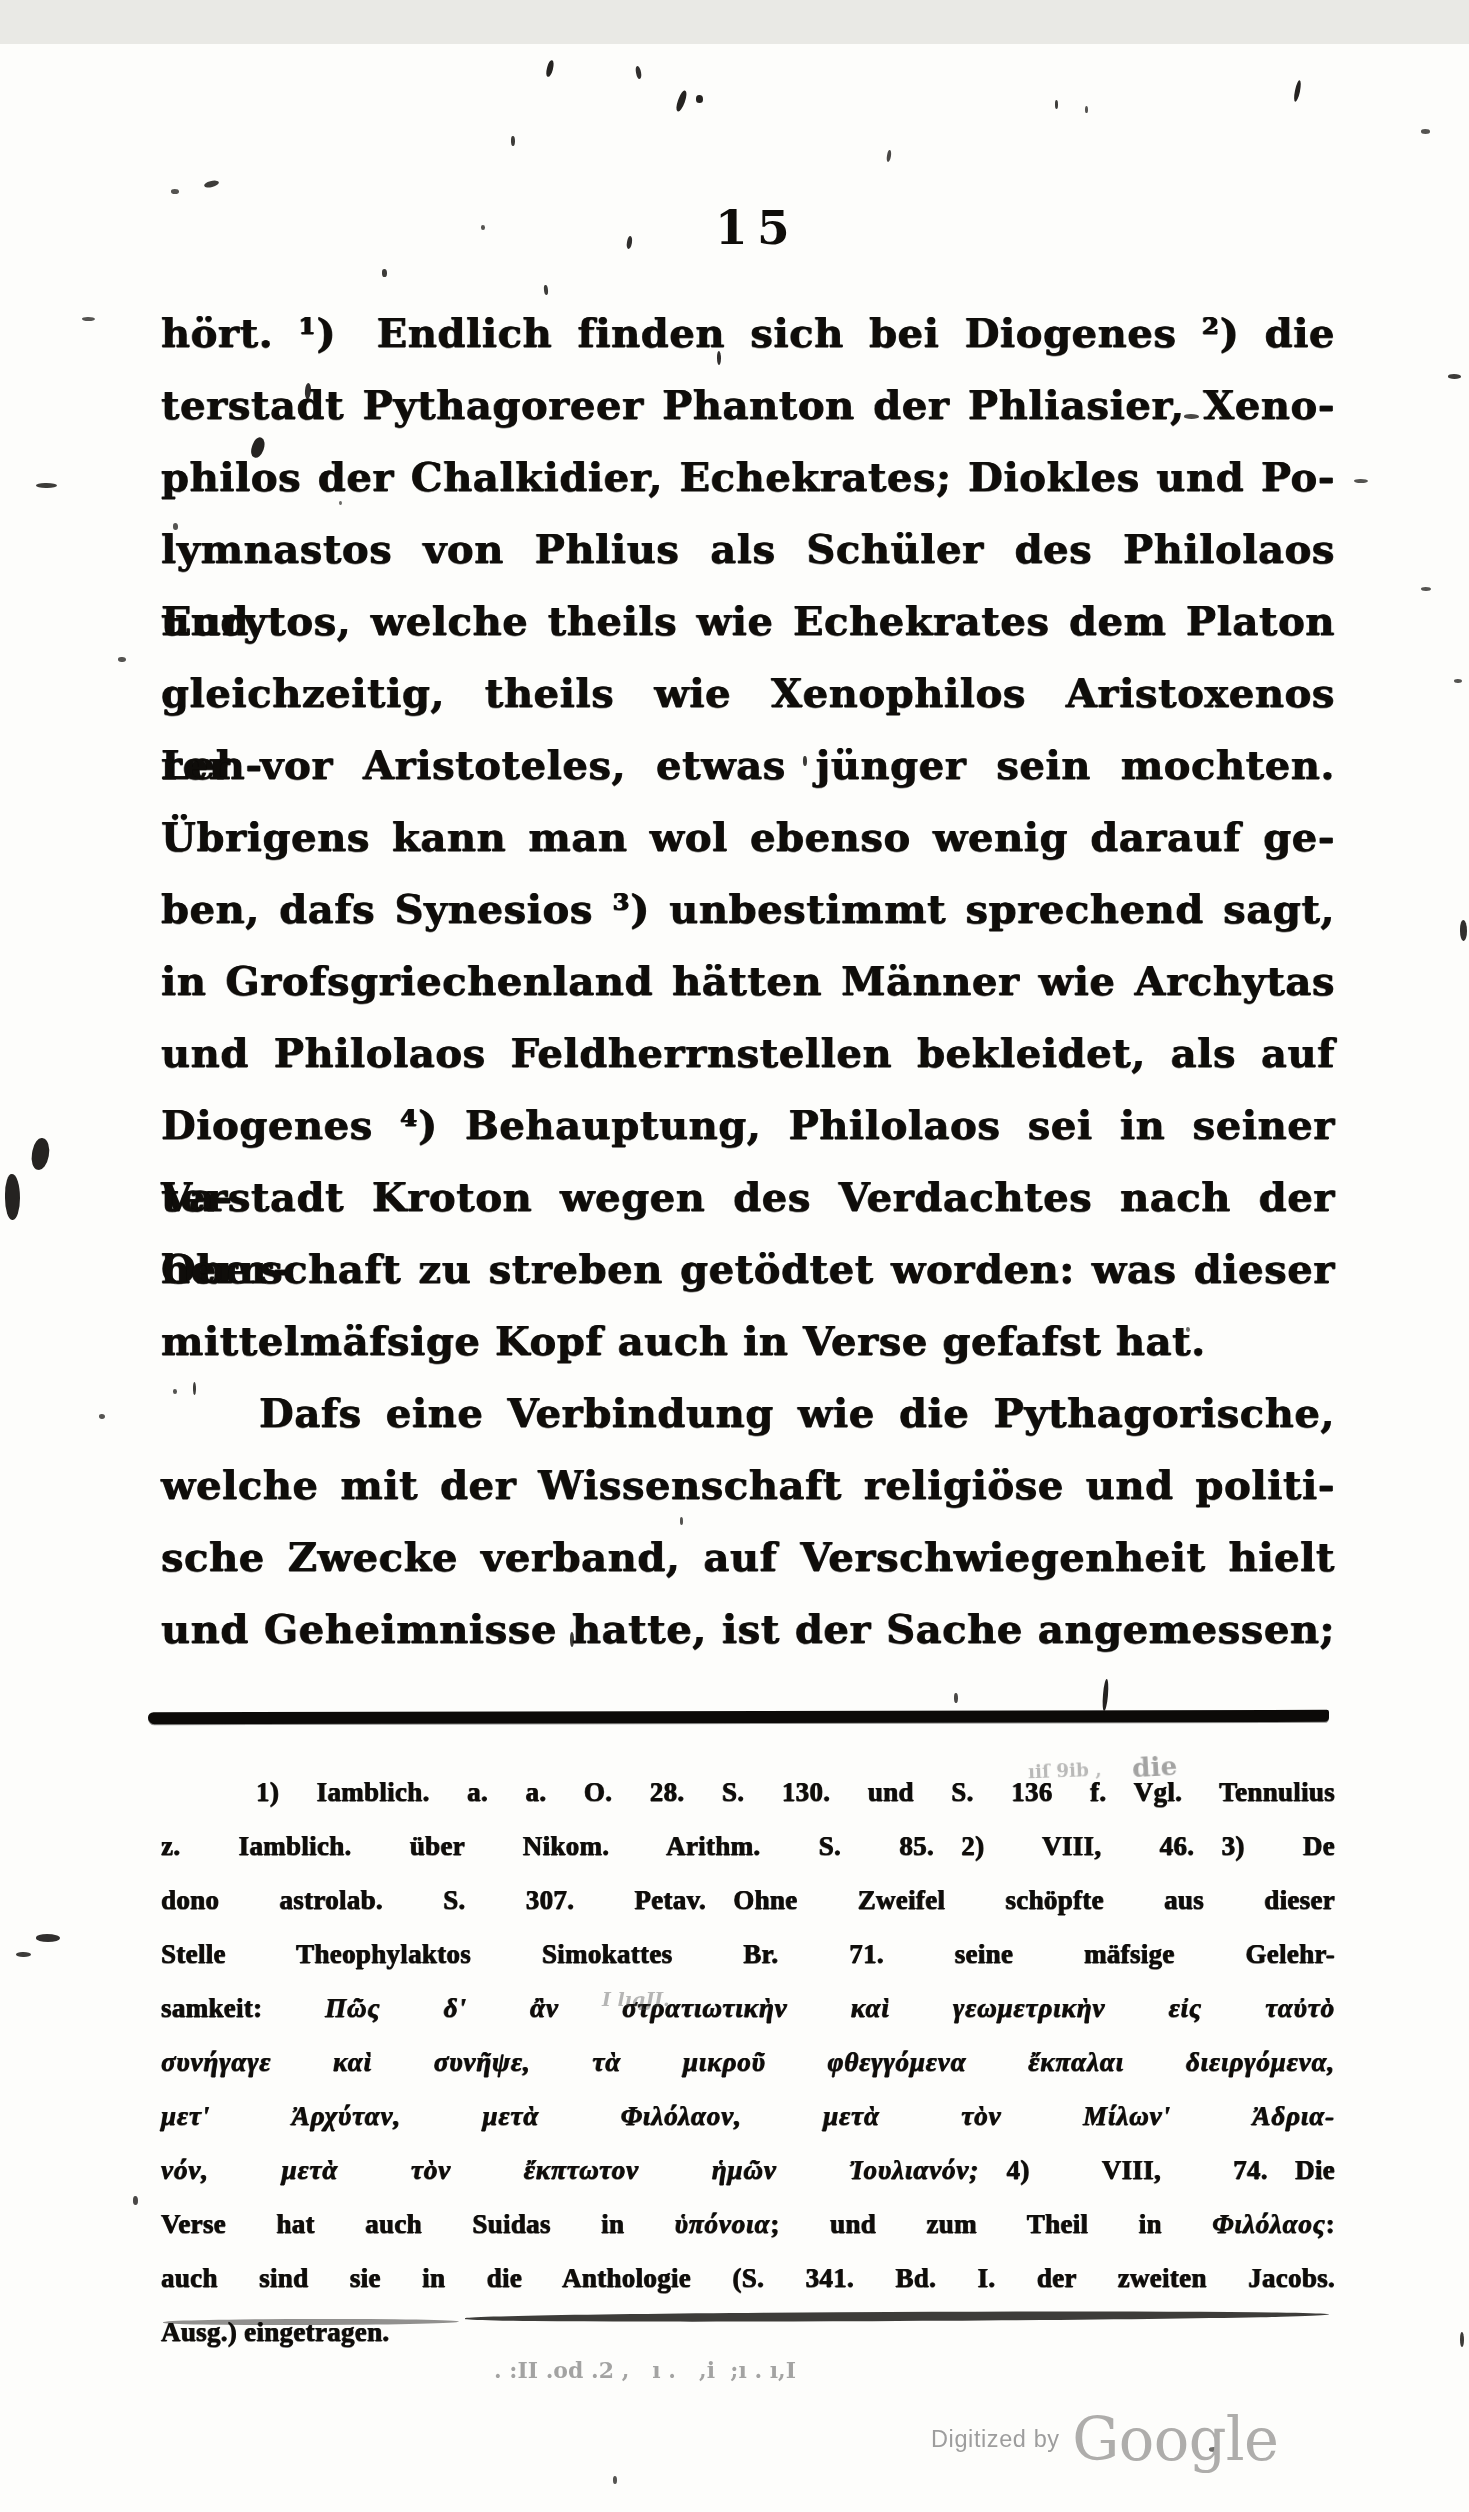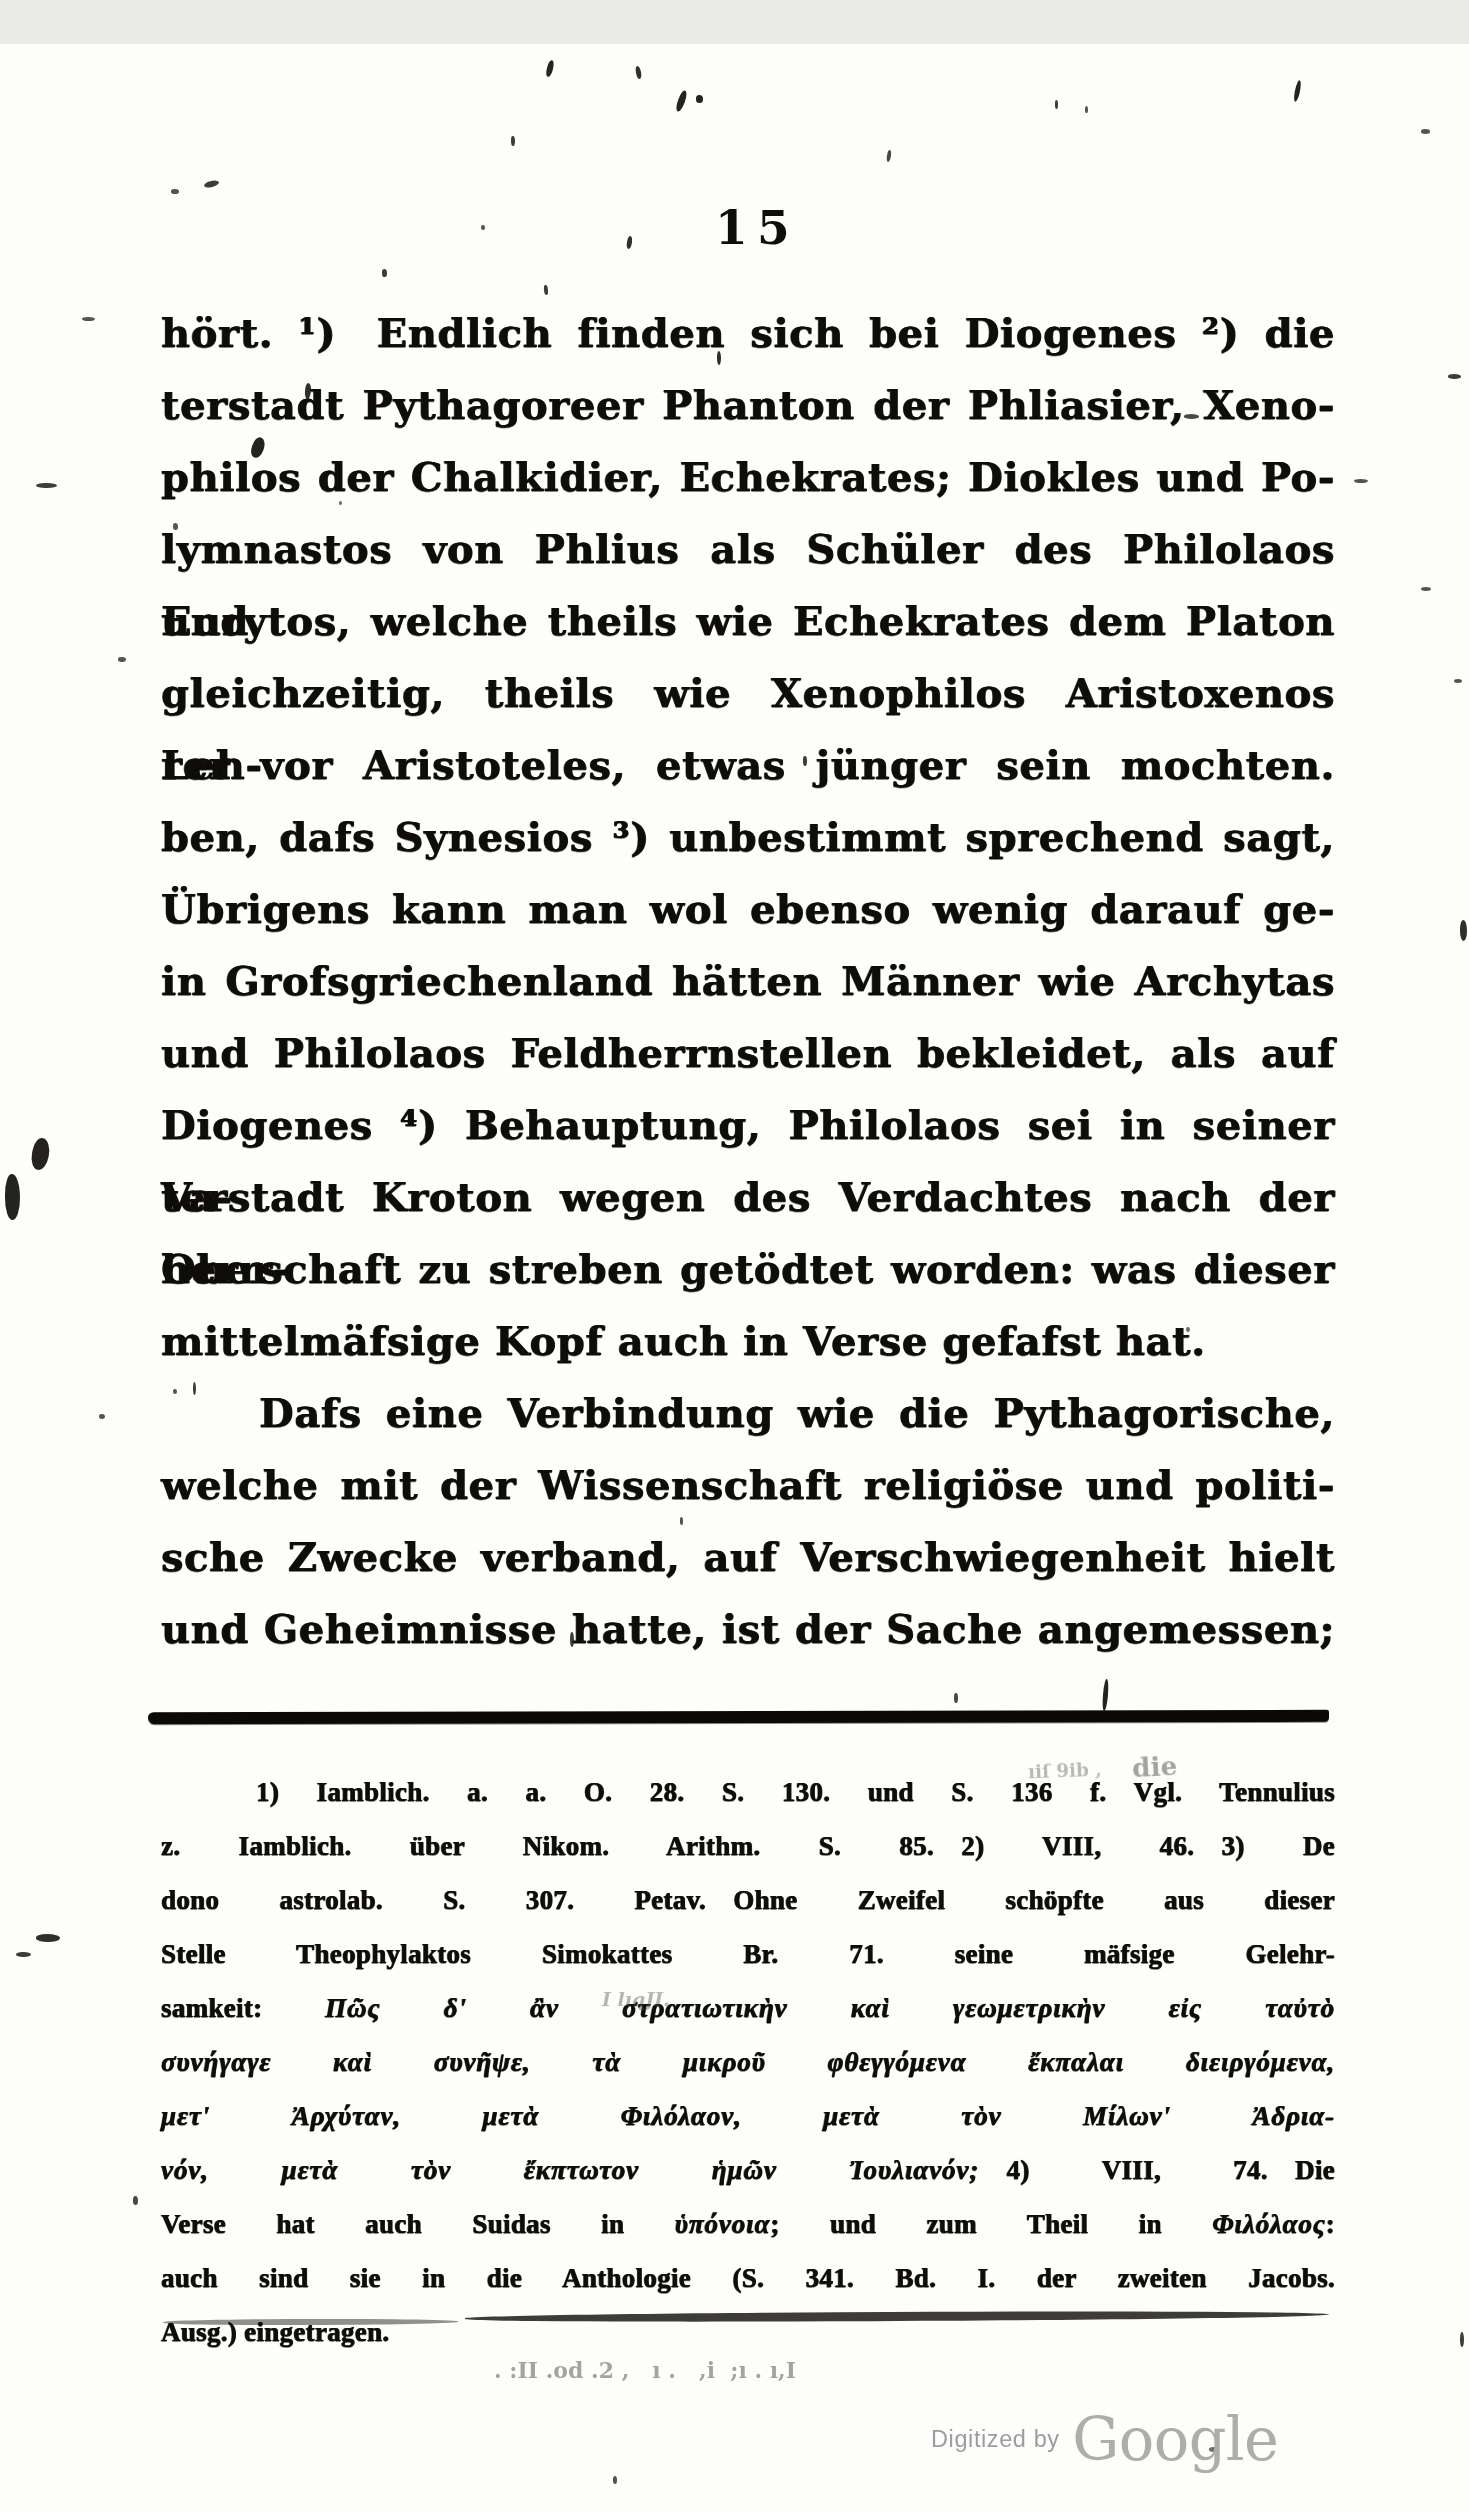--- a/index.html
+++ b/index.html
@@ -58,22 +58,22 @@
   <div class="pageno">15</div>
 
   <div class="body-text ink">
     <div class="line">hört. ¹) Endlich finden sich bei Diogenes ²) die</div>
     <div class="line">terstadt Pythagoreer Phanton der Phliasier, Xeno-</div>
     <div class="line">philos der Chalkidier, Echekrates; Diokles und Po-</div>
     <div class="line">lymnastos von Phlius als Schüler des Philolaos und</div>
     <div class="line">Eurytos, welche theils wie Echekrates dem Platon</div>
     <div class="line">gleichzeitig, theils wie Xenophilos Aristoxenos Leh-</div>
     <div class="line">rer vor Aristoteles, etwas jünger sein mochten.</div>
+    <div class="line">Übrigens kann man wol ebenso wenig darauf ge-</div>
     <div class="line">ben, dafs Synesios ³) unbestimmt sprechend sagt,</div>
-    <div class="line">Übrigens kann man wol ebenso wenig darauf ge-</div>
     <div class="line">in Grofsgriechenland hätten Männer wie Archytas</div>
     <div class="line">und Philolaos Feldherrnstellen bekleidet, als auf</div>
     <div class="line">Diogenes ⁴) Behauptung, Philolaos sei in seiner Va-</div>
     <div class="line">terstadt Kroton wegen des Verdachtes nach der Ober-</div>
     <div class="line">herrschaft zu streben getödtet worden: was dieser</div>
     <div class="line short">mittelmäfsige Kopf auch in Verse gefafst hat.</div>
     <div class="line indent">Dafs eine Verbindung wie die Pythagorische,</div>
     <div class="line">welche mit der Wissenschaft religiöse und politi-</div>
     <div class="line">sche Zwecke verband, auf Verschwiegenheit hielt</div>
     <div class="line">und Geheimnisse hatte, ist der Sache angemessen;</div>

